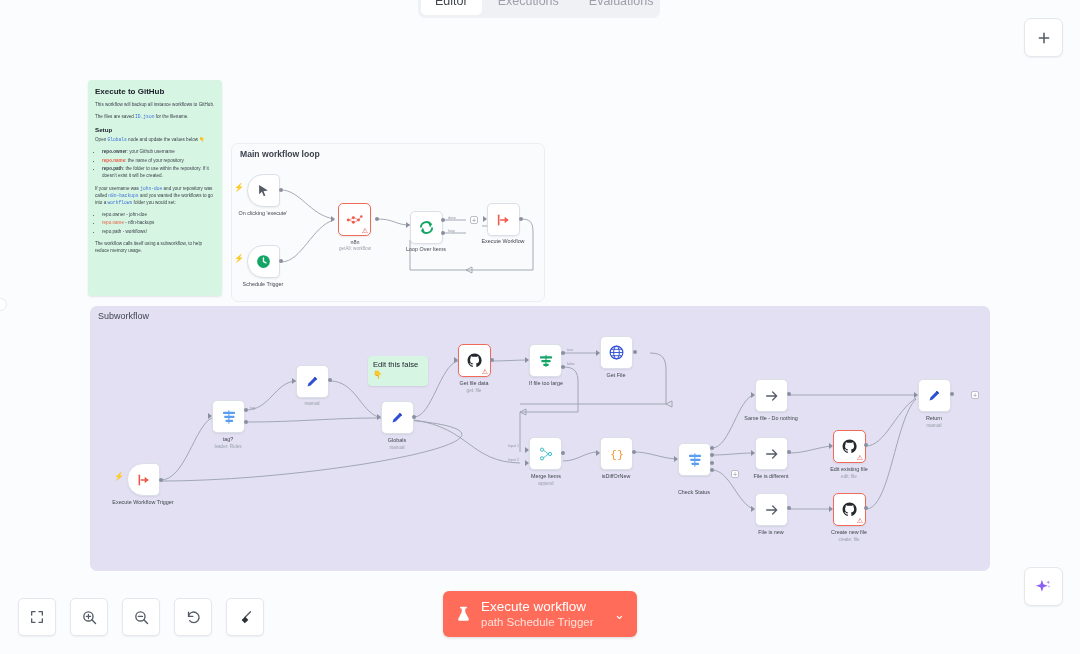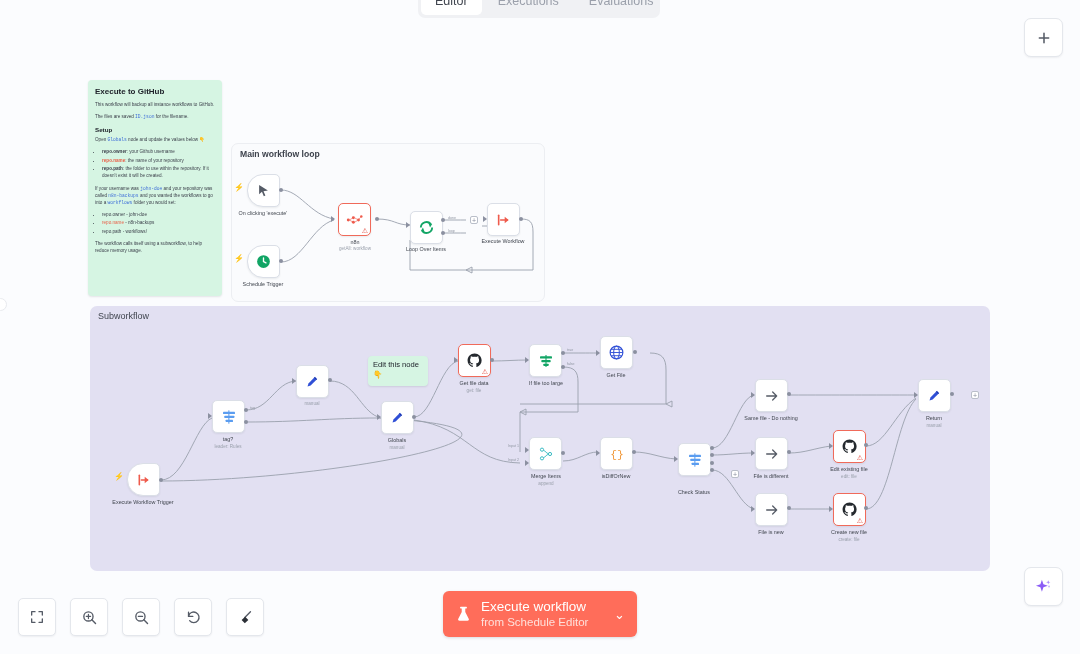--- a/index.html
+++ b/index.html
@@ -198,21 +198,21 @@
       <ul class="sn-ul">
         <li><span>repo.owner</span><span> - john-doe</span></li>
         <li><span style="color:#e8614a">repo.name</span><span> - n8n-backups</span></li>
         <li><span>repo.path</span><span> - workflows/</span></li>
       </ul>
       <div class="sn-p">The workflow calls itself using a subworkflow, to help reduce memory usage.</div>
     </div>
 
     <div class="sticky sticky-edit">
       <div class="t">
-        <span>Edit this node</span>
+        <span>Edit this false</span>
         <span>👇</span>
       </div>
     </div>
 
     <svg class="wires" width="1080" height="654">
       <path d="M281,190 C300,190 310,215 334,219"></path>
       <path d="M281,262 C302,262 312,226 334,220"></path>
       <path d="M377,219 C395,219 395,225 410,225"></path>
       <path d="M443,220 C452,220 458,220 466,220"></path>
       <path d="M443,233 C452,233 458,233 466,233"></path>
@@ -570,18 +570,18 @@
     </div>
   </div>
 
   <div class="exec">
     <svg width="17" height="20" viewBox="0 0 24 24">
       <path d="M9.5 3 L9.5 9 L4.5 19 C4 20.3 5 21.5 6.3 21.5 L17.7 21.5 C19 21.5 20 20.3 19.5 19 L14.5 9 L14.5 3 Z" fill="#ffffff"></path>
       <path d="M8.2 3 L15.8 3" stroke="#ffffff" stroke-width="2.2" stroke-linecap="round"></path>
     </svg>
     <div class="txt">
       <div class="lab1">Execute workflow</div>
-      <div class="lab2">from Schedule Editor</div>
+      <div class="lab2">path Schedule Trigger</div>
     </div>
     <div class="chev">⌄</div>
   </div>
 
 </div>
 
 </body></html>

